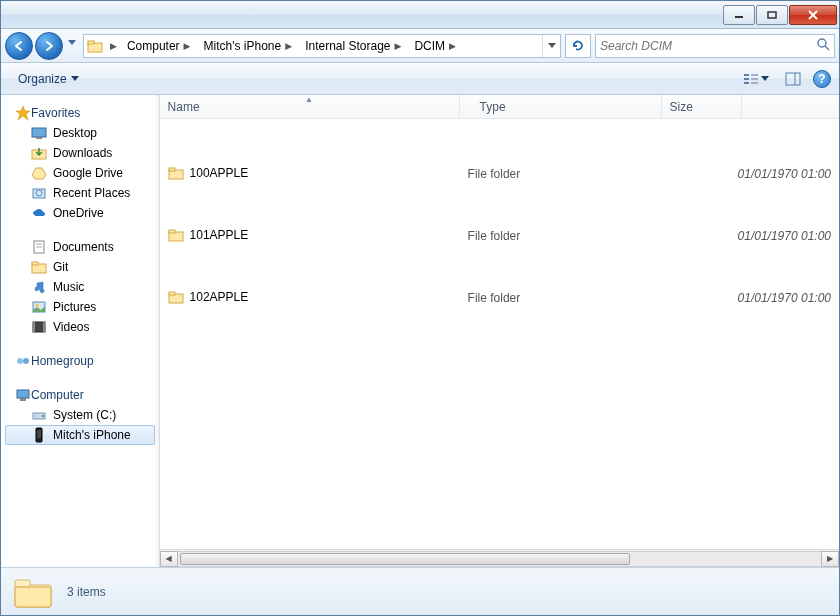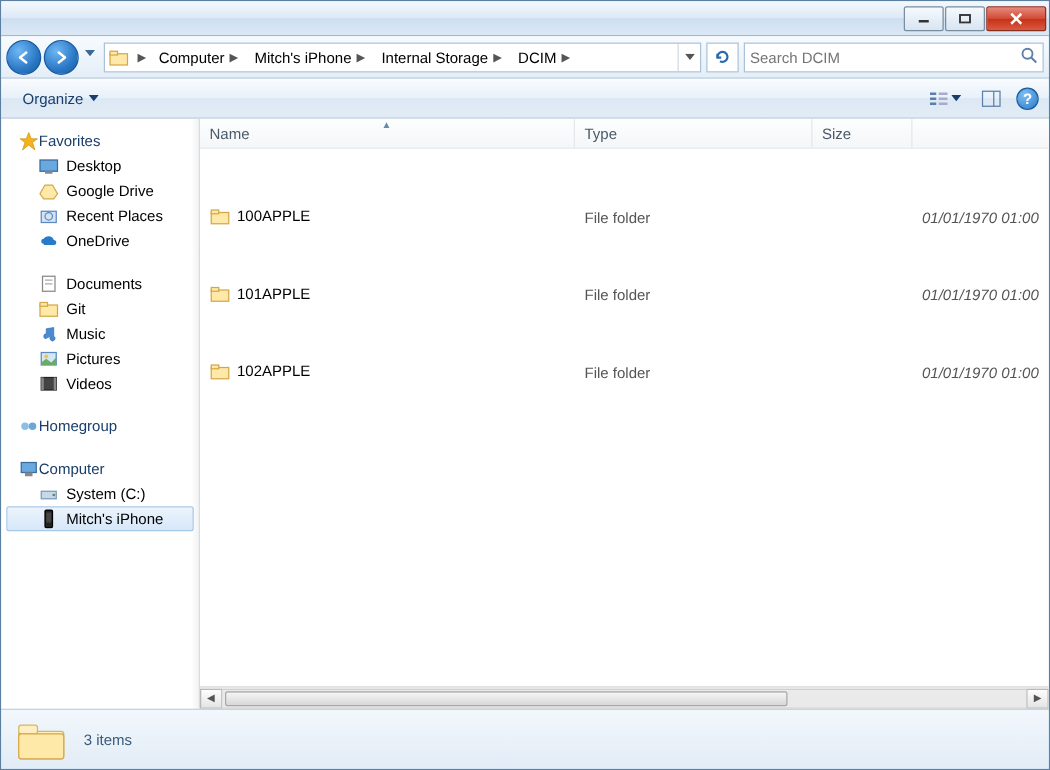--- a/index.html
+++ b/index.html
@@ -19,21 +19,21 @@
 .nav-dd { width: 14px; height: 22px; display: flex; align-items: center; justify-content: center; color: #3a6a9a; cursor: default; }
 
 .breadcrumb { flex: 1; height: 24px; background: #fff; border: 1px solid #abc2d6; display: flex; align-items: center; overflow: hidden; }
 .crumb-icon { width: 22px; height: 22px; display: flex; align-items: center; justify-content: center; }
 .crumb { display: flex; align-items: center; height: 100%; padding: 0 2px 0 6px; border-right: 1px solid transparent; cursor: default; }
 .crumb-arrow { padding: 0 4px; color: #555; font-size: 9px; }
 .crumb-dropdown { width: 18px; height: 22px; margin-left: auto; border-left: 1px solid #d0dce8; display: flex; align-items: center; justify-content: center; color: #555; cursor: default; }
 .refresh-btn { width: 26px; height: 24px; border: 1px solid #abc2d6; background: #fff; display: flex; align-items: center; justify-content: center; color: #2b6aaa; cursor: default; }
 
 .searchbox { width: 240px; height: 24px; border: 1px solid #abc2d6; background: #fff; display: flex; align-items: center; padding: 0 4px; }
-.searchbox input { flex: 1; border: none; outline: none; font-size: 12px; color: #888; background: transparent; }
+.searchbox input { flex: 1; border: none; outline: none; font-size: 12px; font-style: italic; color: #888; background: transparent; }
 .searchbox .search-ic { color: #5a7faa; }
 
 .toolbar { height: 32px; background: linear-gradient(to bottom, #f9fcff, #e8f0f9 50%, #dce8f4 51%, #e2ecf6); border-bottom: 1px solid #b5c8d9; display: flex; align-items: center; padding: 0 8px; }
 .organize-btn { display: flex; align-items: center; gap: 4px; color: #1a3e6a; padding: 3px 8px; border: 1px solid transparent; border-radius: 2px; cursor: default; }
 .toolbar-right { margin-left: auto; display: flex; align-items: center; gap: 8px; }
 .view-btn { padding: 2px 4px; display: flex; align-items: center; gap: 2px; cursor: default; }
 .help-btn { width: 18px; height: 18px; border-radius: 50%; background: radial-gradient(circle at 35% 30%, #7fbff0, #2a7acc); color: #fff; display: flex; align-items: center; justify-content: center; font-weight: bold; font-size: 12px; border: 1px solid #1a5a9c; cursor: default; }
 
 .content { flex: 1; display: flex; background: #fff; overflow: hidden; }
 
@@ -43,21 +43,21 @@
 .tree-header { display: flex; align-items: center; gap: 0; padding: 2px 6px 2px 14px; color: #1a3e6a; cursor: default; }
 .tree-item { display: flex; align-items: center; gap: 6px; padding: 2px 6px 2px 30px; cursor: default; }
 .tree-item.selected { background: linear-gradient(to bottom, #ecf4fd, #d6e7f9); border: 1px solid #a8c8e8; border-radius: 2px; margin: 0 4px; padding: 1px 2px 1px 25px; }
 .tree-icon { width: 16px; height: 16px; flex-shrink: 0; display: flex; align-items: center; justify-content: center; }
 
 .main { flex: 1; display: flex; flex-direction: column; border-left: 1px solid #d4dde6; }
 .columns-header { height: 24px; display: flex; border-bottom: 1px solid #e4e8ec; background: linear-gradient(to bottom, #fdfefe, #f4f6f8); }
 .col-header { display: flex; align-items: center; padding: 0 8px; border-right: 1px solid #e4e8ec; color: #4a5a6a; cursor: default; position: relative; }
 .col-header .sort-arrow { position: absolute; left: 50%; top: 0; transform: translateX(-50%); color: #6a8aaa; font-size: 8px; }
 .col-name { width: 300px; }
-.col-type { width: 190px; }
+.col-type { width: 190px; margin-left: 12px; }
 .col-size { width: 80px; }
 .col-mod { flex: 1; }
 
 .file-list { flex: 1; overflow: auto; }
 .file-row { display: flex; height: 22px; align-items: flex-end; cursor: default; margin-top: 40px; }
 .cell { padding: 0 8px; overflow: hidden; white-space: nowrap; text-overflow: ellipsis; }
 .cell.cname { width: 300px; display: flex; align-items: center; gap: 6px; }
 .cell.ctype { width: 190px; color: #555; }
 .cell.csize { width: 80px; color: #555; }
 .cell.cmod { flex: 1; color: #555; font-style: italic; }
@@ -216,20 +216,29 @@
           <span>Favorites</span>
         </div>
         <div class="tree-item">
             <span class="tree-icon">
               <svg width="16" height="14">
                 <rect x="1" y="2" width="14" height="9" fill="#6aa8e0" stroke="#3a6a9a"></rect>
                 <rect x="5" y="11" width="6" height="2" fill="#888"></rect>
               </svg>
             </span>
             <span>Desktop</span>
+          </div>
+        <div class="tree-item">
+            <span class="tree-icon">
+              <svg width="16" height="14">
+                <rect x="1" y="4" width="14" height="9" fill="#ffe9a8" stroke="#d4a84a"></rect>
+                <path d="M8 2 L8 8 M5 6 L8 9 L11 6" stroke="#3a8a3a" fill="none" stroke-width="1.5"></path>
+              </svg>
+            </span>
+            <span>Downloads</span>
           </div>
         <div class="tree-item">
             <span class="tree-icon">
               <svg width="16" height="14">
                 <path d="M5 2 L11 2 L15 9 L12 13 L4 13 L1 9 Z" fill="#ffe9a8" stroke="#d4a84a"></path>
               </svg>
             </span>
             <span>Google Drive</span>
           </div>
         <div class="tree-item">

